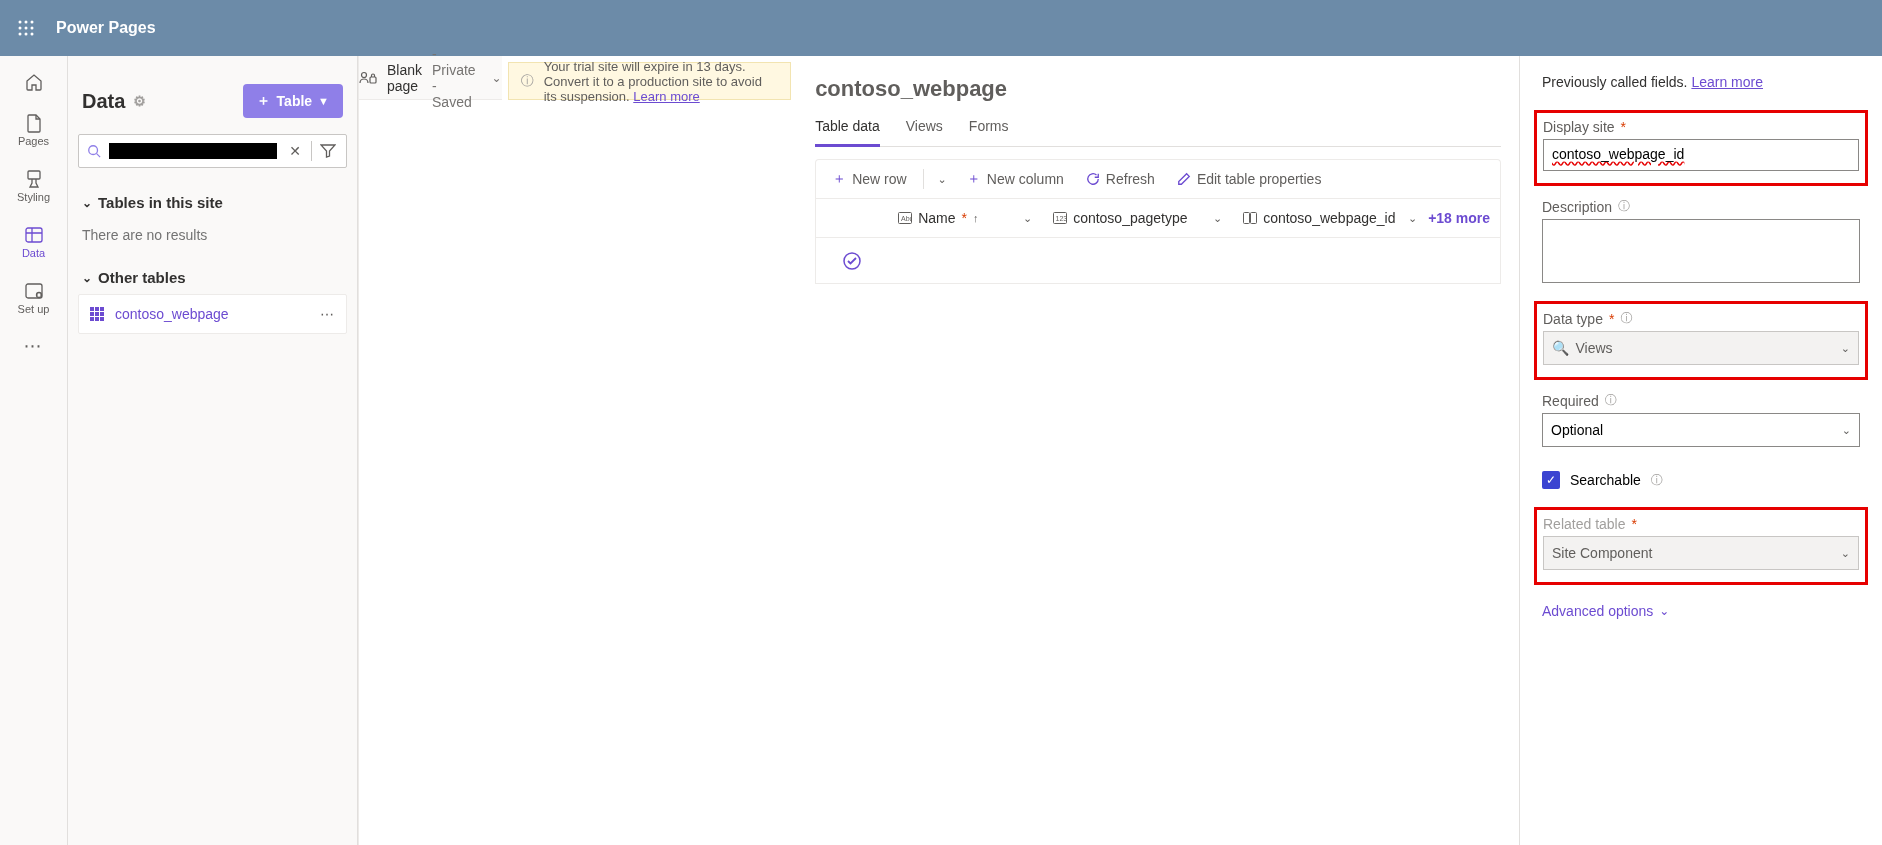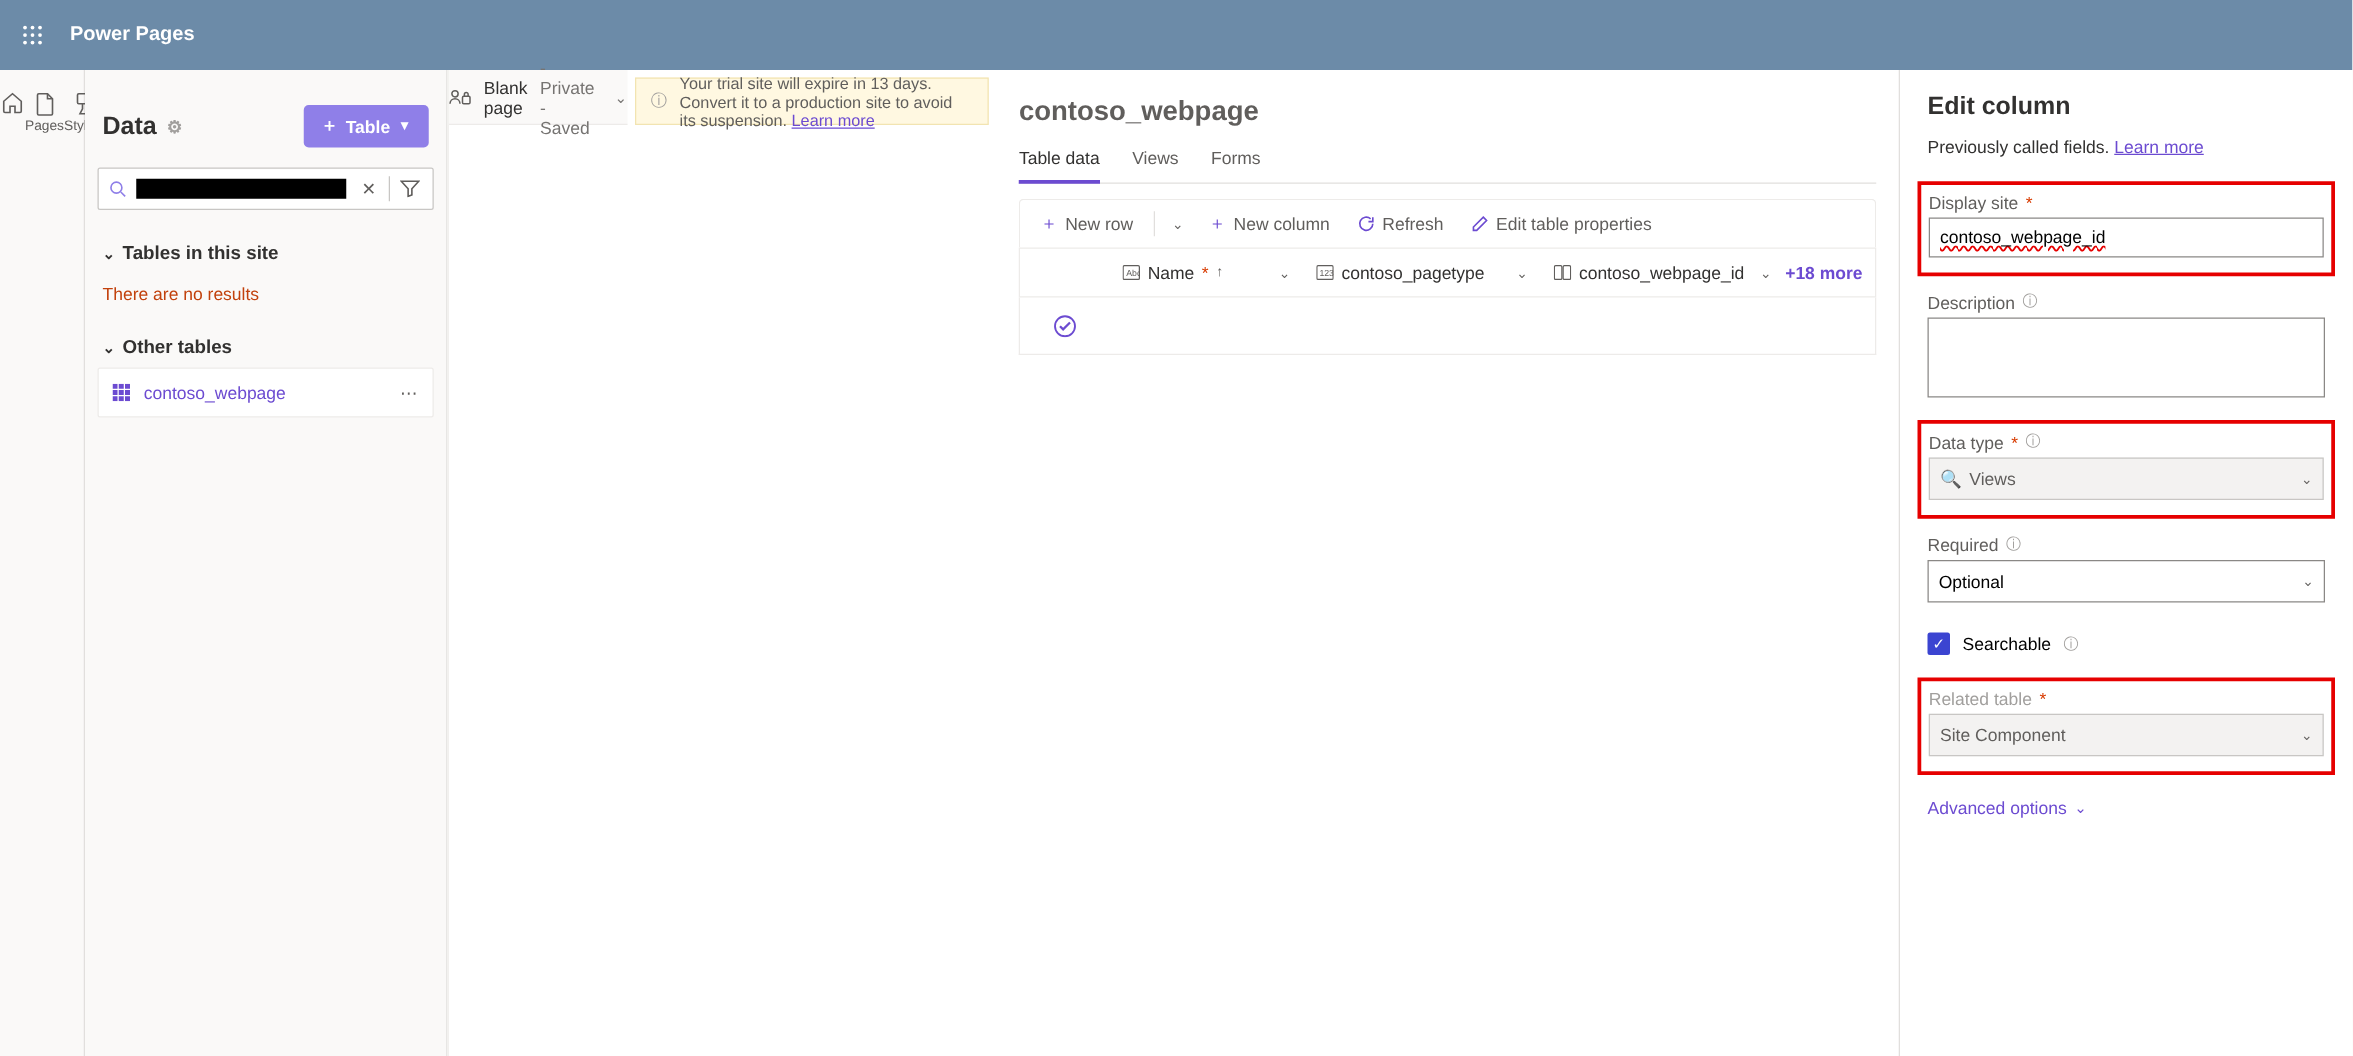--- a/index.html
+++ b/index.html
@@ -8,21 +8,21 @@
 
 
 .topbar { height: 56px; background: #6c8ba8; display: flex; align-items: center; padding: 0 8px; color: #fff; }
 .topbar .waffle { width: 36px; height: 36px; display: flex; align-items: center; justify-content: center; cursor: pointer; }
 .topbar .brand { font-size: 16px; font-weight: 600; margin-left: 12px; }
 
 
 .shell { flex: 1; display: flex; min-height: 0; }
 
 
-.rail { width: 68px; background: #faf9f8; border-right: 1px solid #e1dfdd; display: flex; flex-direction: row; padding-top: 6px; }
+.rail { width: 68px; background: #faf9f8; border-right: 1px solid #e1dfdd; display: flex; flex-direction: column; padding-top: 6px; }
 .rail .rail-home { height: 40px; display: flex; align-items: center; justify-content: center; color: #605e5c; cursor: pointer; }
 .rail .rail-item { height: 56px; display: flex; flex-direction: column; align-items: center; justify-content: center; font-size: 11px; color: #605e5c; cursor: pointer; gap: 2px; }
 .rail .rail-item.active { color: #6c4bd1; }
 .rail .rail-item .ico { width: 20px; height: 20px; display: flex; align-items: center; justify-content: center; }
 .rail .rail-more { height: 40px; display: flex; align-items: center; justify-content: center; color: #605e5c; font-size: 18px; letter-spacing: 2px; cursor: pointer; }
 
 
 .sidepanel { width: 290px; background: #faf9f8; border-right: 1px solid #e1dfdd; padding: 14px 10px 0 10px; display: flex; flex-direction: column; }
 .sidepanel .sp-head { display: flex; align-items: center; justify-content: space-between; margin: 14px 4px 16px 4px; }
 .sidepanel .sp-title { font-size: 20px; font-weight: 600; color: #323130; display: flex; align-items: center; gap: 8px; }
@@ -30,21 +30,21 @@
 .sidepanel .btn-primary { background: #8f7fe8; color: #fff; border: none; border-radius: 4px; height: 34px; padding: 0 14px; font-size: 14px; font-weight: 600; display: flex; align-items: center; gap: 6px; cursor: pointer; }
 .sidepanel .search-row { display: flex; align-items: center; background: #fff; border: 1px solid #c8c6c4; border-radius: 2px; height: 34px; padding: 0 6px; margin: 0 0 18px 0; }
 .sidepanel .search-row .sicon { color: #8f7fe8; width: 18px; display:flex; align-items:center; justify-content:center; }
 .sidepanel .search-row .redact { flex: 1; margin: 0 6px; height: 16px; background: #000; }
 .sidepanel .search-row .clear { color: #605e5c; cursor: pointer; padding: 0 6px; font-size: 14px; }
 .sidepanel .search-row .divider { width: 1px; height: 20px; background: #c8c6c4; margin: 0 4px; }
 .sidepanel .search-row .filter { color: #605e5c; cursor: pointer; padding: 0 4px; }
 
 .sidepanel .section-h { display: flex; align-items: center; gap: 6px; font-size: 15px; font-weight: 600; color: #323130; padding: 8px 4px; cursor: pointer; }
 .sidepanel .section-h .chev { font-size: 12px; }
-.sidepanel .msg-empty { color: #c2410c; font-size: 14px; padding: 8px 4px 18px 4px; }
+.sidepanel .msg-empty { color: #737373; font-size: 14px; padding: 8px 4px 18px 4px; }
 .sidepanel .table-row { display: flex; align-items: center; justify-content: space-between; background: #fff; border: 1px solid #edebe9; border-radius: 2px; height: 40px; padding: 0 10px; cursor: pointer; }
 .sidepanel .table-row .left { display: flex; align-items: center; gap: 10px; }
 .sidepanel .table-row .grid-ico { width: 16px; height: 16px; color: #6c4bd1; display:flex; align-items:center; justify-content:center; }
 .sidepanel .table-row .tname { color: #6c4bd1; font-size: 14px; }
 .sidepanel .table-row .more { color: #605e5c; letter-spacing: 2px; cursor: pointer; }
 
 
 .main { flex: 1; display: flex; flex-direction: row; background: #fff; min-width: 0; border-left: 1px solid #edebe9; }
 .pagebar { height: 44px; display: flex; align-items: center; justify-content: center; border-bottom: 1px solid #edebe9; background: #faf9f8; gap: 10px; color: #323130; }
 .pagebar .grey { color: #767472; }
@@ -345,21 +345,20 @@
                   <circle cx="9" cy="9" r="8" fill="none" stroke="#6c4bd1" stroke-width="1.5"></circle>
                   <path d="M5 9l2.5 2.5L13 6" fill="none" stroke="#6c4bd1" stroke-width="1.8"></path>
                 </svg>
               </span>
             </div>
         </div>
       </div>
     </div>
 
     <div class="rightpanel">
-      <h2>Edit column</h2>
       <div class="sub">
         <span>Previously called fields. </span><a>Learn more</a>
       </div>
 
       <div class="redbox">
         <div class="field">
           <label>
               <span>Display site</span> 
               <span class="req">*</span>
             </label>

